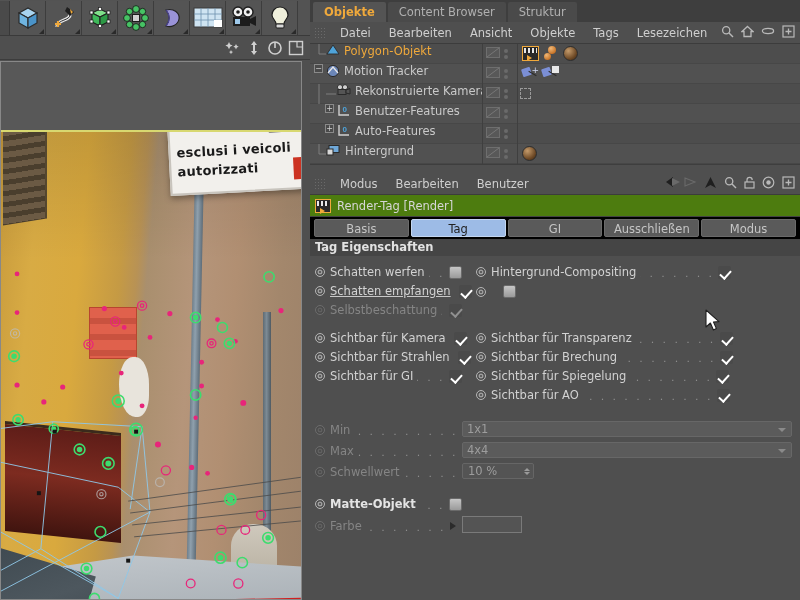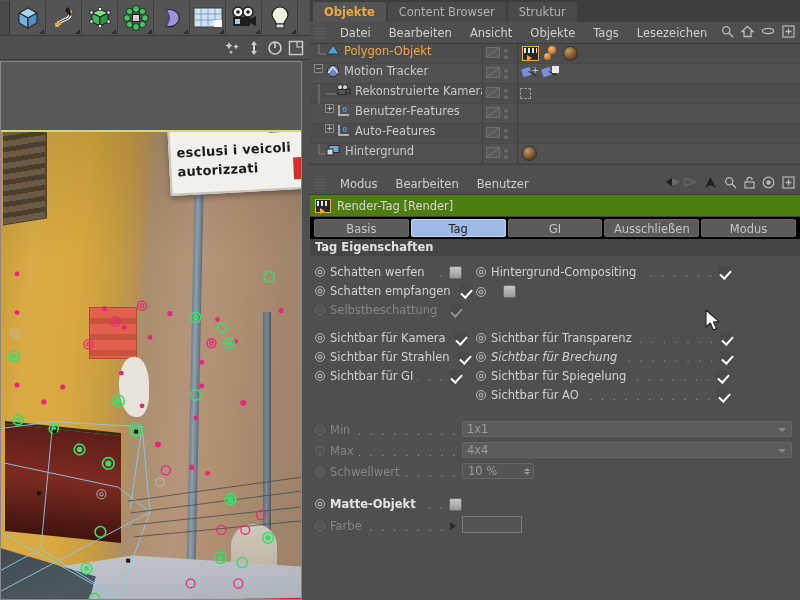--- a/index.html
+++ b/index.html
@@ -945,21 +945,21 @@
           </div>
           <div class="colR" style="padding-left:14px;">
             <span class="anim-dot"></span>
             <span class="plabel">Hintergrund-Compositing</span>
             <span class="dots" style="width:74px;flex:none;">. . . . . . . . . .</span>
             <span class="cb checked"></span>
           </div>
         </div>
 
         <div class="prow">
-          <div class="colL" style="width:152px;">
+          <div class="colL" style="width:152px;text-decoration:underline;">
             <span class="anim-dot"></span>
             <span class="plabel">Schatten empfangen</span>
             <span class="dots"></span>
             <span class="cb checked"></span>
           </div>
           <div class="colR" style="padding-left:14px;">
             <span class="anim-dot"></span>
             <span class="dots" style="width:4px;flex:none;"></span>
             <span class="cb"></span>
           </div>
@@ -991,21 +991,21 @@
           </div>
         </div>
 
         <div class="prow">
           <div class="colL" style="width:152px;">
             <span class="anim-dot"></span>
             <span class="plabel">Sichtbar für Strahlen</span>
             <span class="dots"></span>
             <span class="cb checked"></span>
           </div>
-          <div class="colR" style="padding-left:14px;font-style:italic;">
+          <div class="colR" style="padding-left:14px;">
             <span class="anim-dot"></span>
             <span class="plabel">Sichtbar für Brechung</span>
             <span class="dots" style="width:95px;flex:none;">. . . . . . . . . . . . .</span>
             <span class="cb checked"></span>
           </div>
         </div>
 
         <div class="prow">
           <div class="colL" style="width:152px;">
             <span class="anim-dot"></span>

